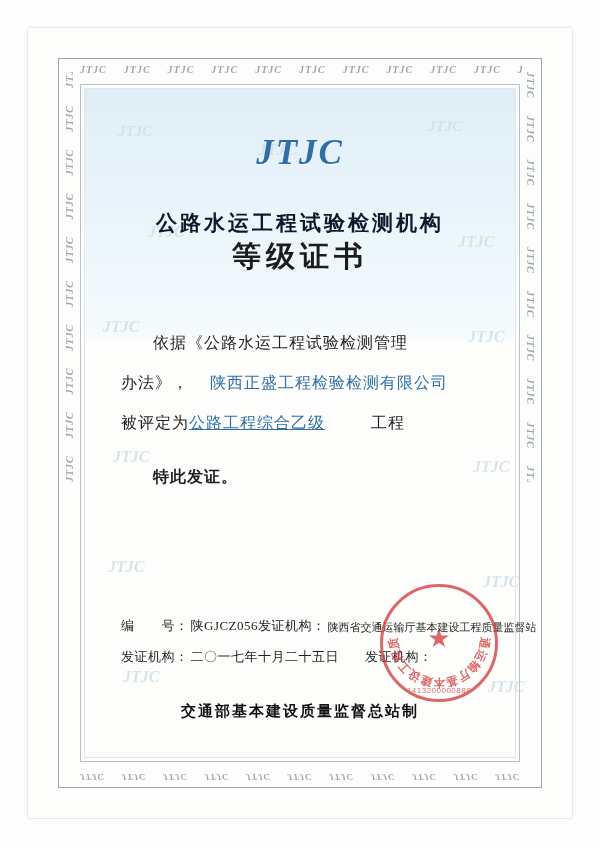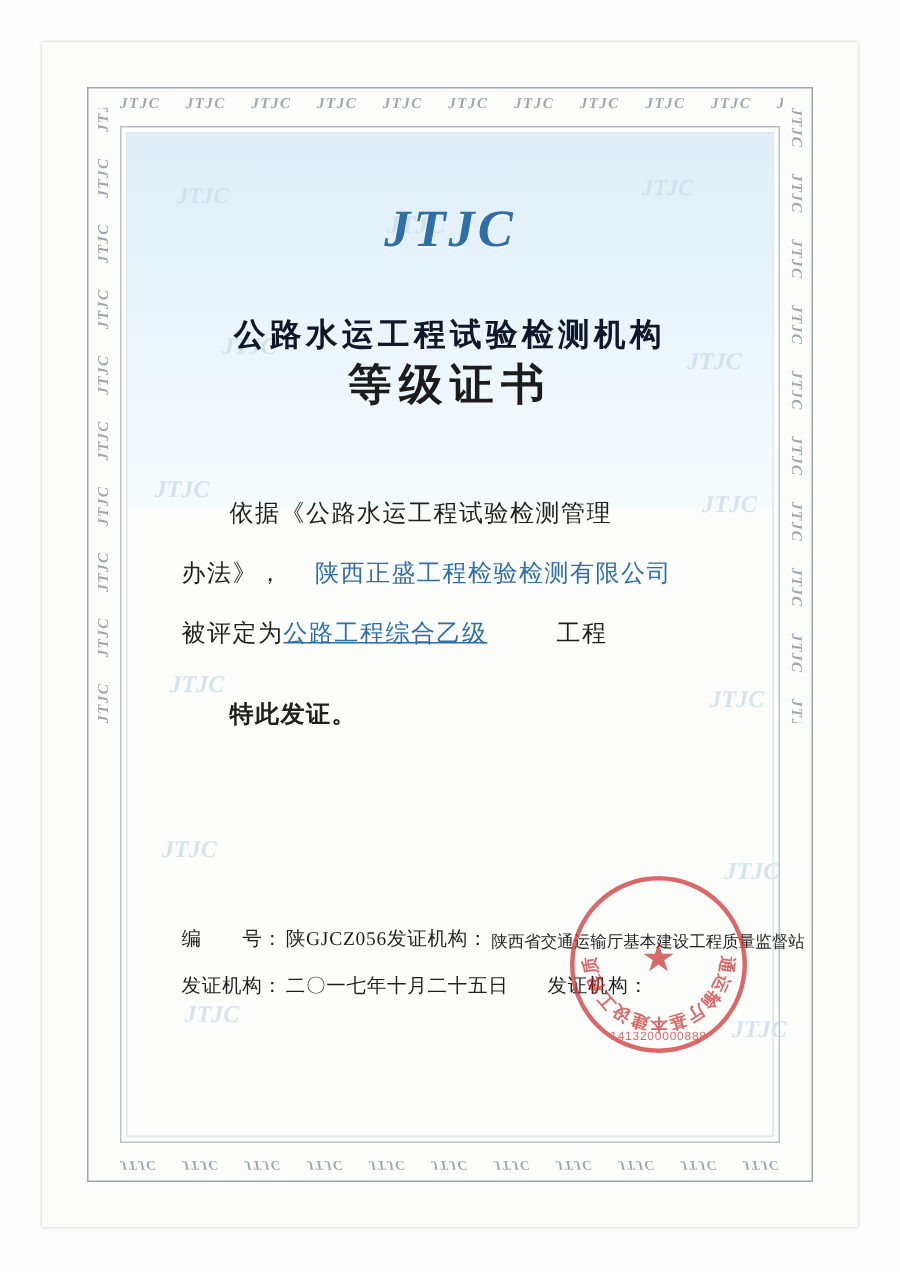--- a/index.html
+++ b/index.html
@@ -301,20 +301,21 @@
           <span class="field-value small">陕西省交通运输厅基本建设工程质量监督站</span>
         </div>
         <div class="field-row">
           <span class="field-label">发证机构：</span>
           <span class="field-value">二〇一七年十月二十五日</span>
           <span class="sp"></span>
           <span class="field-label">发证机构：</span>
         </div>
       </div>
 
+      <div class="footer">交通部基本建设质量监督总站制</div>
     </div>
 
     <div id="seal">
       <svg class="arc" viewBox="0 0 112 112">
         <defs>
           <path id="sealArc" d="M 14,62 A 42,42 0 0 1 98,62" transform="rotate(180 56 56)"></path>
         </defs>
         <text>
           <textPath href="#sealArc" startOffset="50%" text-anchor="middle" id="seal-arc-label">陕西省交通运输厅基本建设工程质量监督站</textPath>
         </text>

